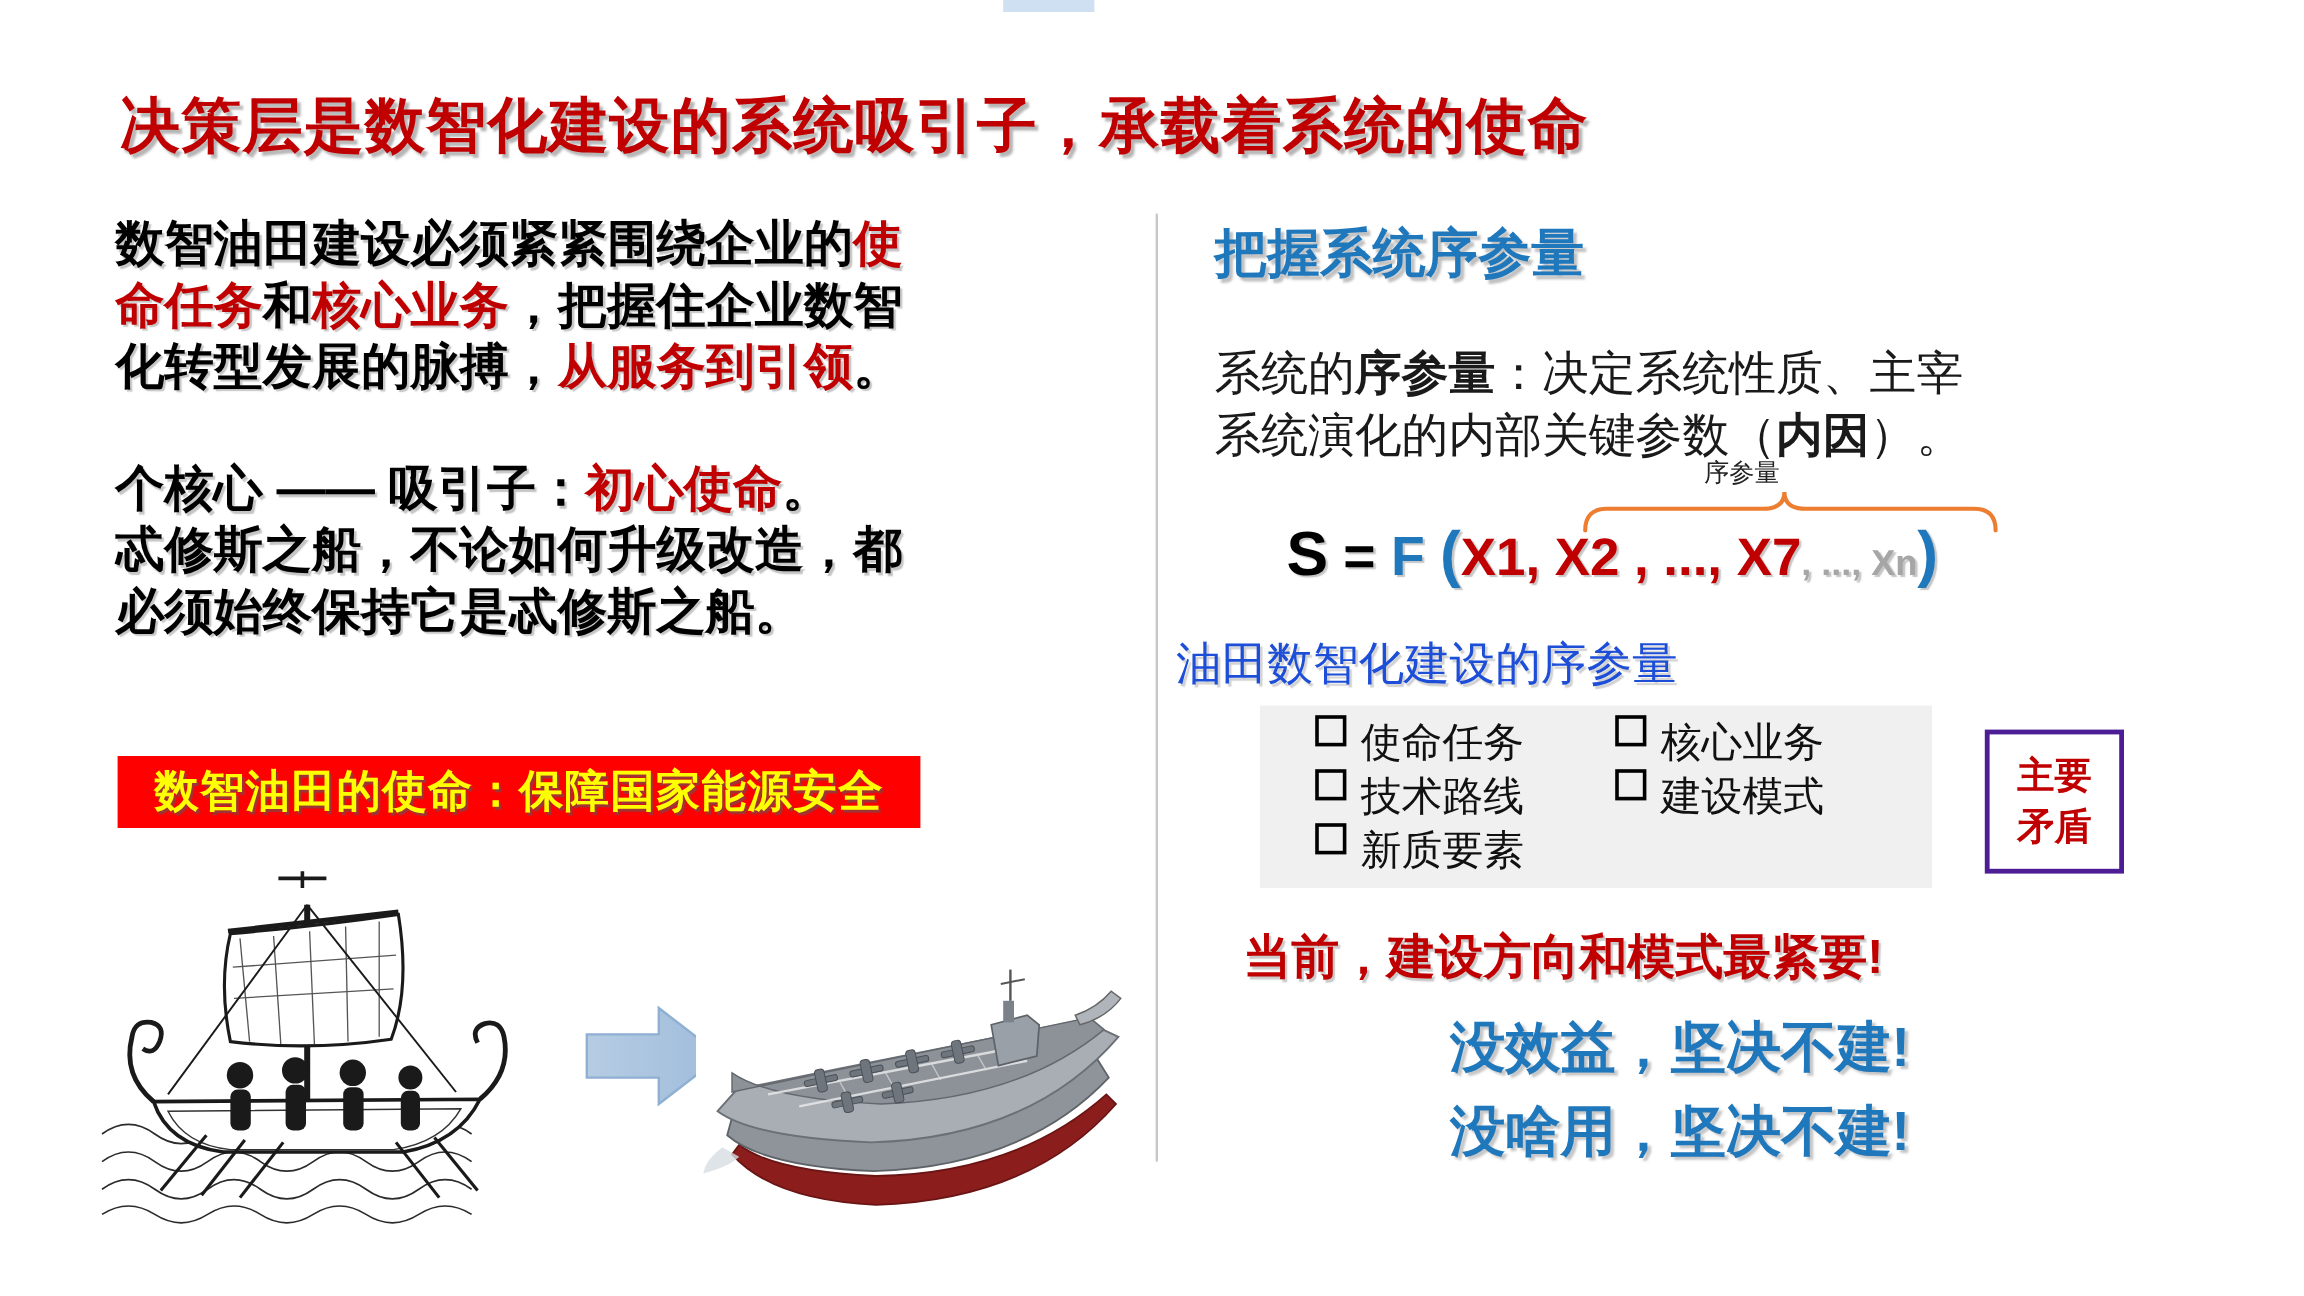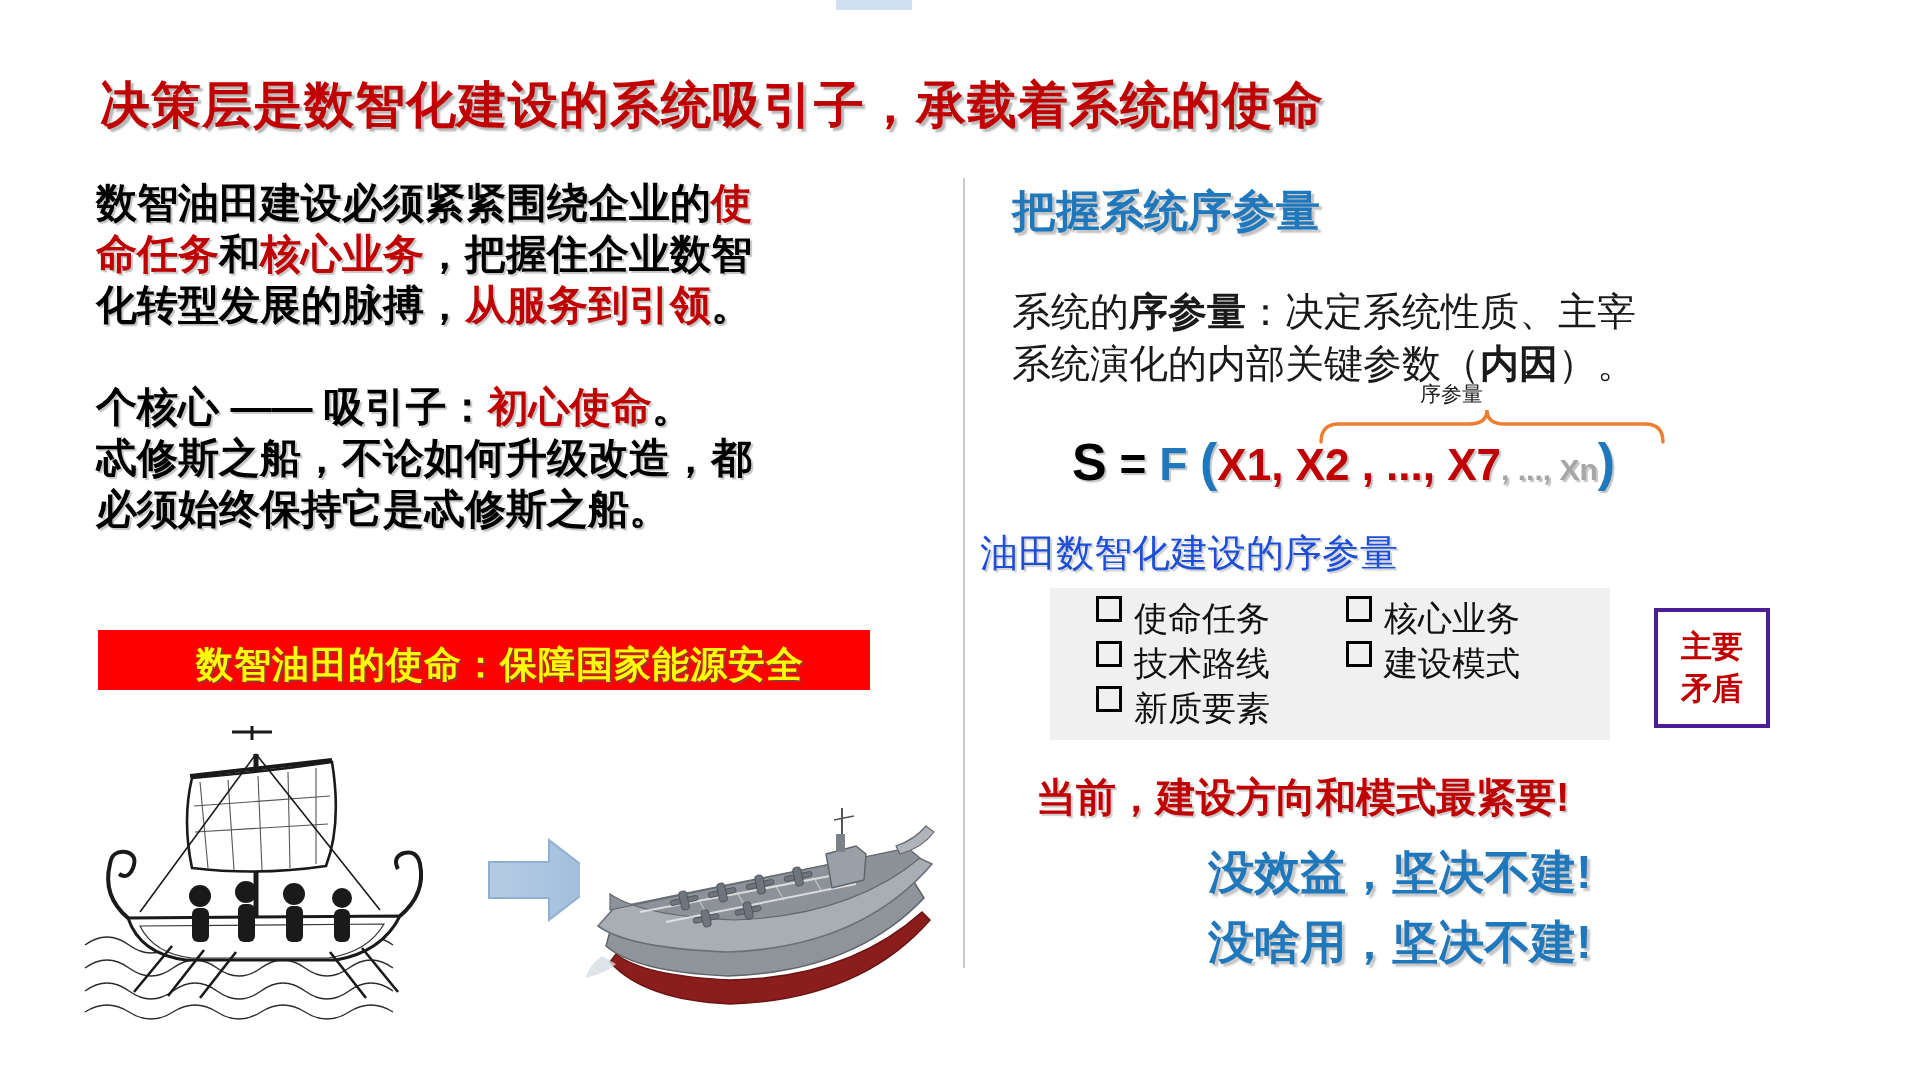--- a/index.html
+++ b/index.html
@@ -26,22 +26,22 @@
 
   
   .left-para{
     position:absolute;left:96px;top:178px;width:832px;
     font-size:41px;font-weight:bold;color:#000;line-height:51px;
     text-shadow:2px 2px 1px rgba(140,140,140,.5);
   }
   .left-para .red{color:#c00000;}
 
   .mission-banner{
-    position:absolute;left:98px;top:630px;width:740px;height:60px;
-    background:#ff0000;display:flex;align-items:flex-end;justify-content:center;padding-left:32px;
+    position:absolute;left:98px;top:630px;width:669px;height:60px;
+    background:#ff0000;display:flex;align-items:center;justify-content:center;
   }
   .mission-banner span{
     font-size:37px;font-weight:bold;color:#ffff00;letter-spacing:1px;
     text-shadow:2px 2px 1px rgba(90,90,90,.6);
   }
 
   
   .art-row{position:absolute;left:80px;top:710px;width:860px;height:350px;}
   .ship-old{position:absolute;left:0px;top:10px;width:390px;height:305px;}
   .arrow-wrap{position:absolute;left:405px;top:120px;width:120px;height:100px;}

